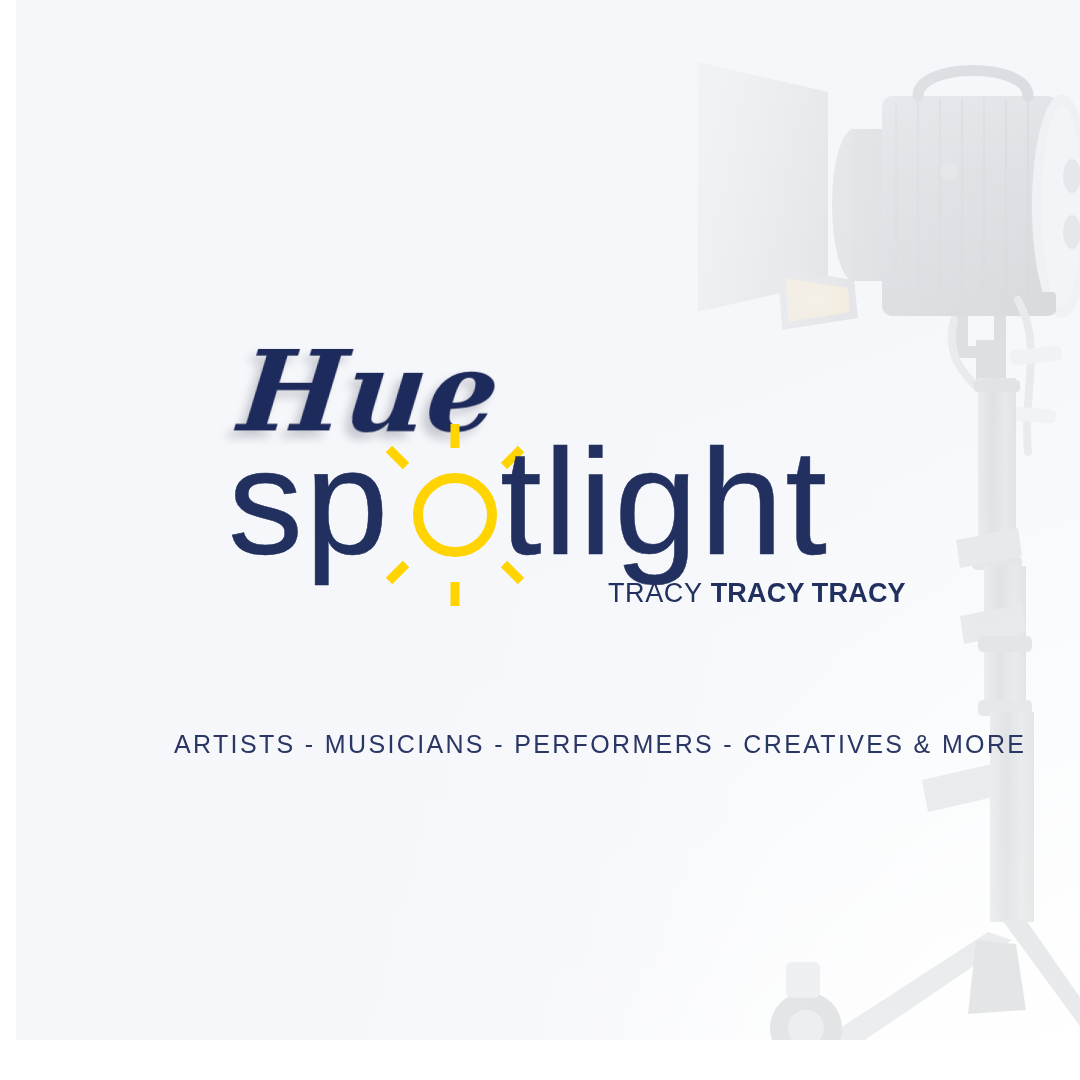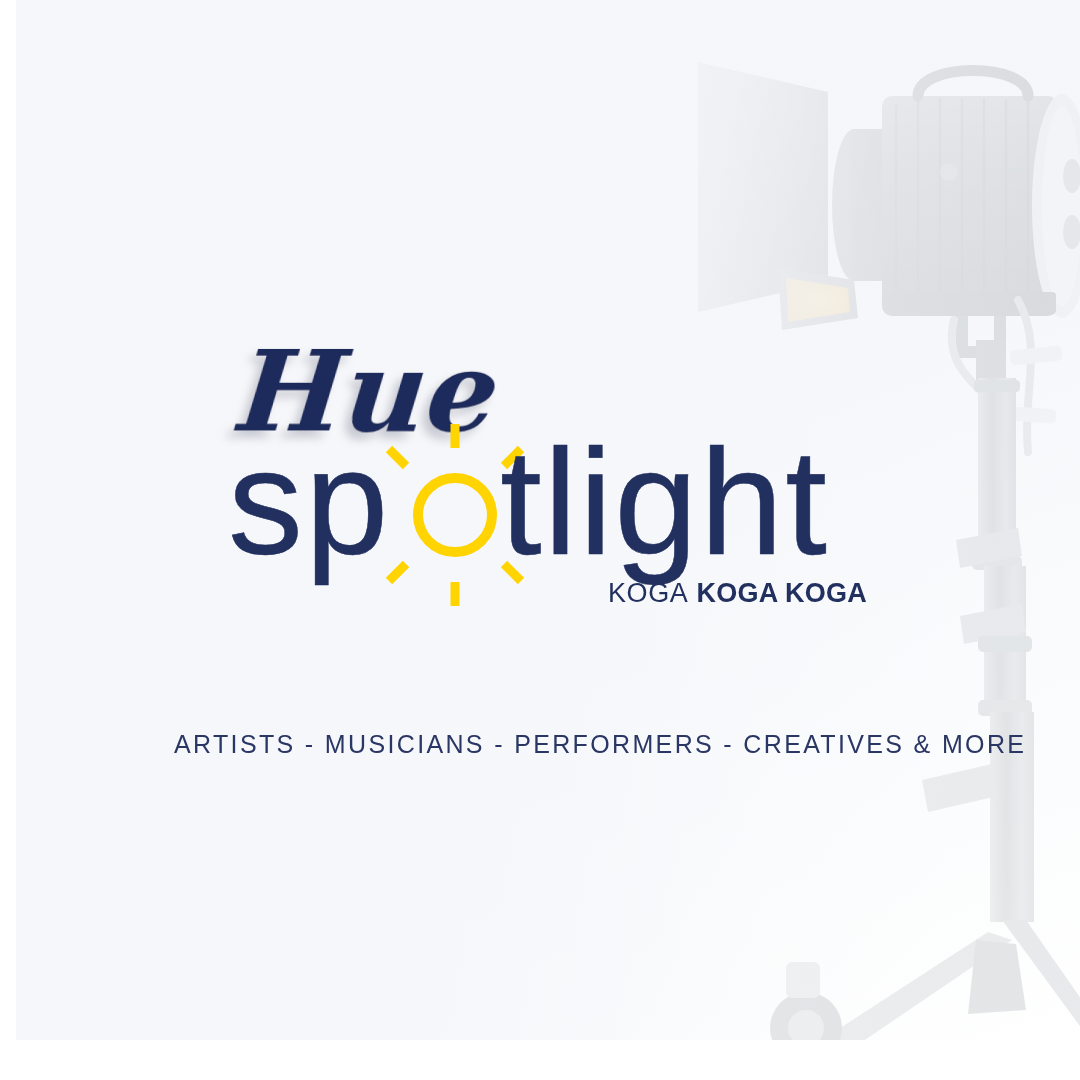--- a/index.html
+++ b/index.html
@@ -225,20 +225,20 @@
           <line x1="227" y1="144" x2="227" y2="168"></line>
           <line x1="178" y1="126" x2="161" y2="143"></line>
           <line x1="178" y1="28" x2="161" y2="11"></line>
         </g>
 
         <text x="272" y="116" font-family="'Liberation Sans', sans-serif" font-size="150" font-weight="300" letter-spacing="2" fill="#22305f" stroke="#22305f" stroke-width="0.5">tlight</text>
       </svg>
     </div>
 
     <div class="with-line">
-      <span class="with-word">KOGA</span>
-      <span class="host-name">KOGA KOGA</span>
+      <span class="with-word">TRACY</span>
+      <span class="host-name">TRACY TRACY</span>
     </div>
 
     <div class="tagline">ARTISTS - MUSICIANS - PERFORMERS - CREATIVES &amp; MORE</div>
   </div>
 
 </div>
 
 </body></html>

